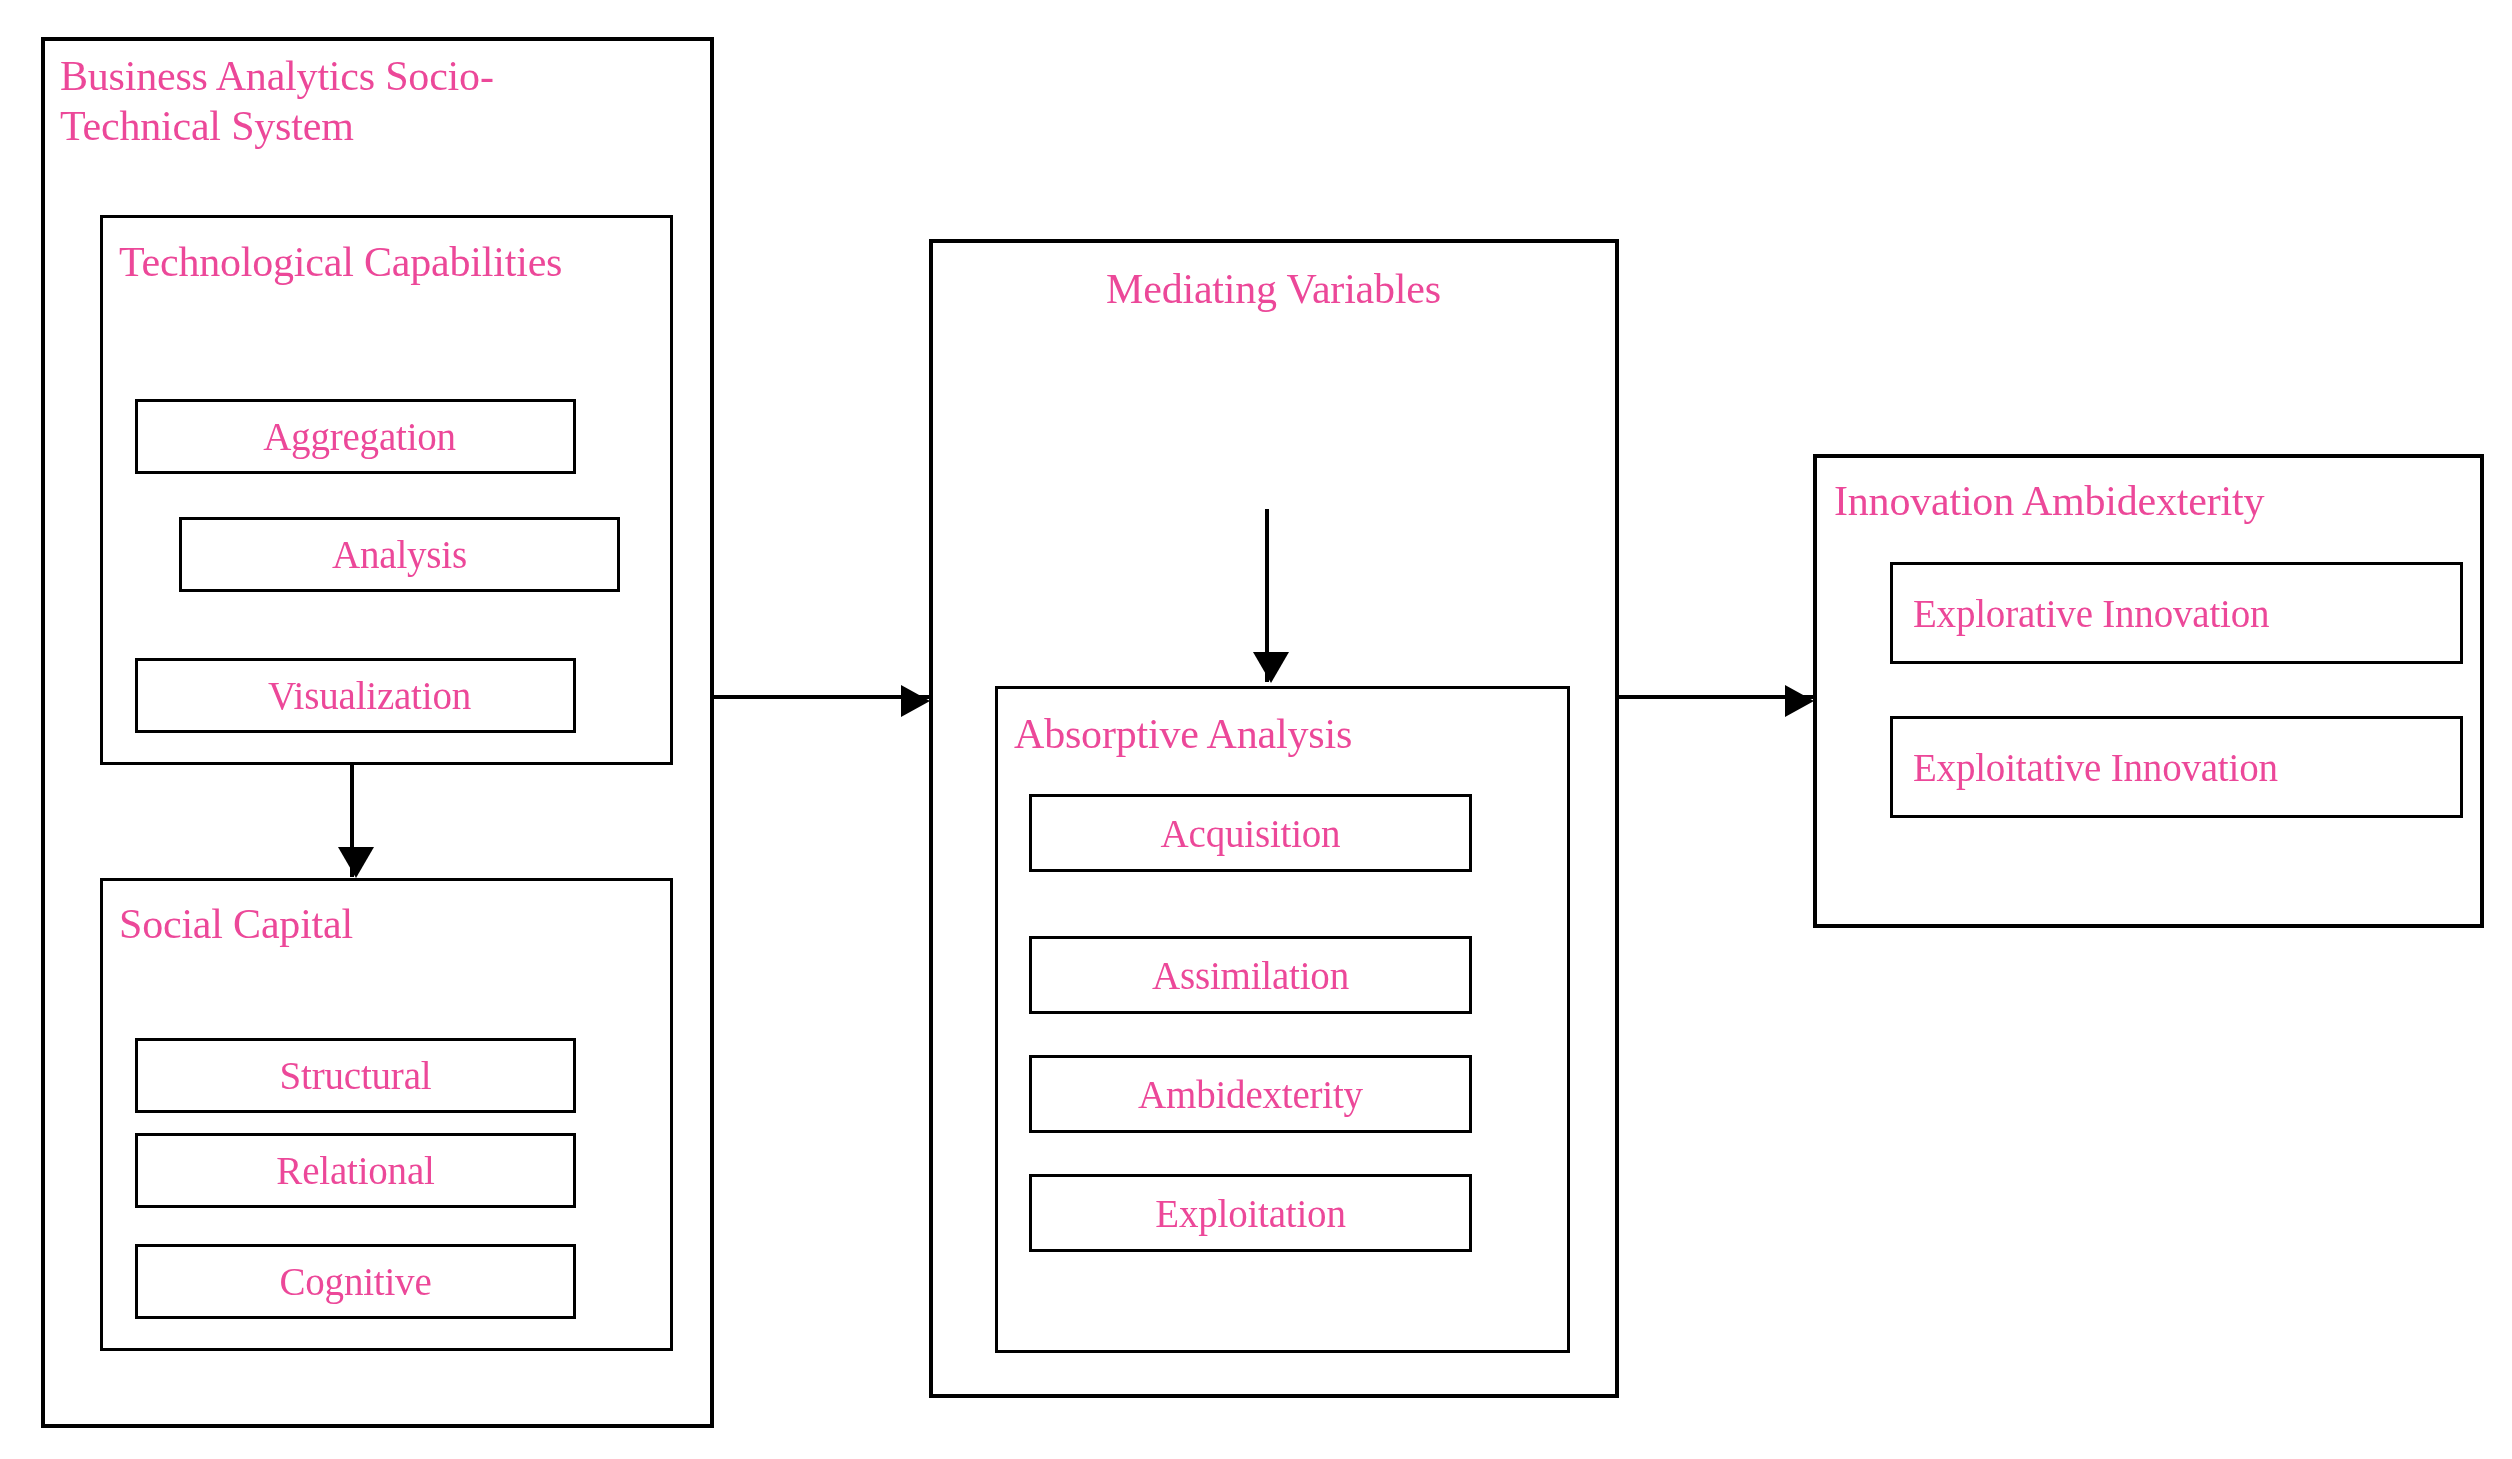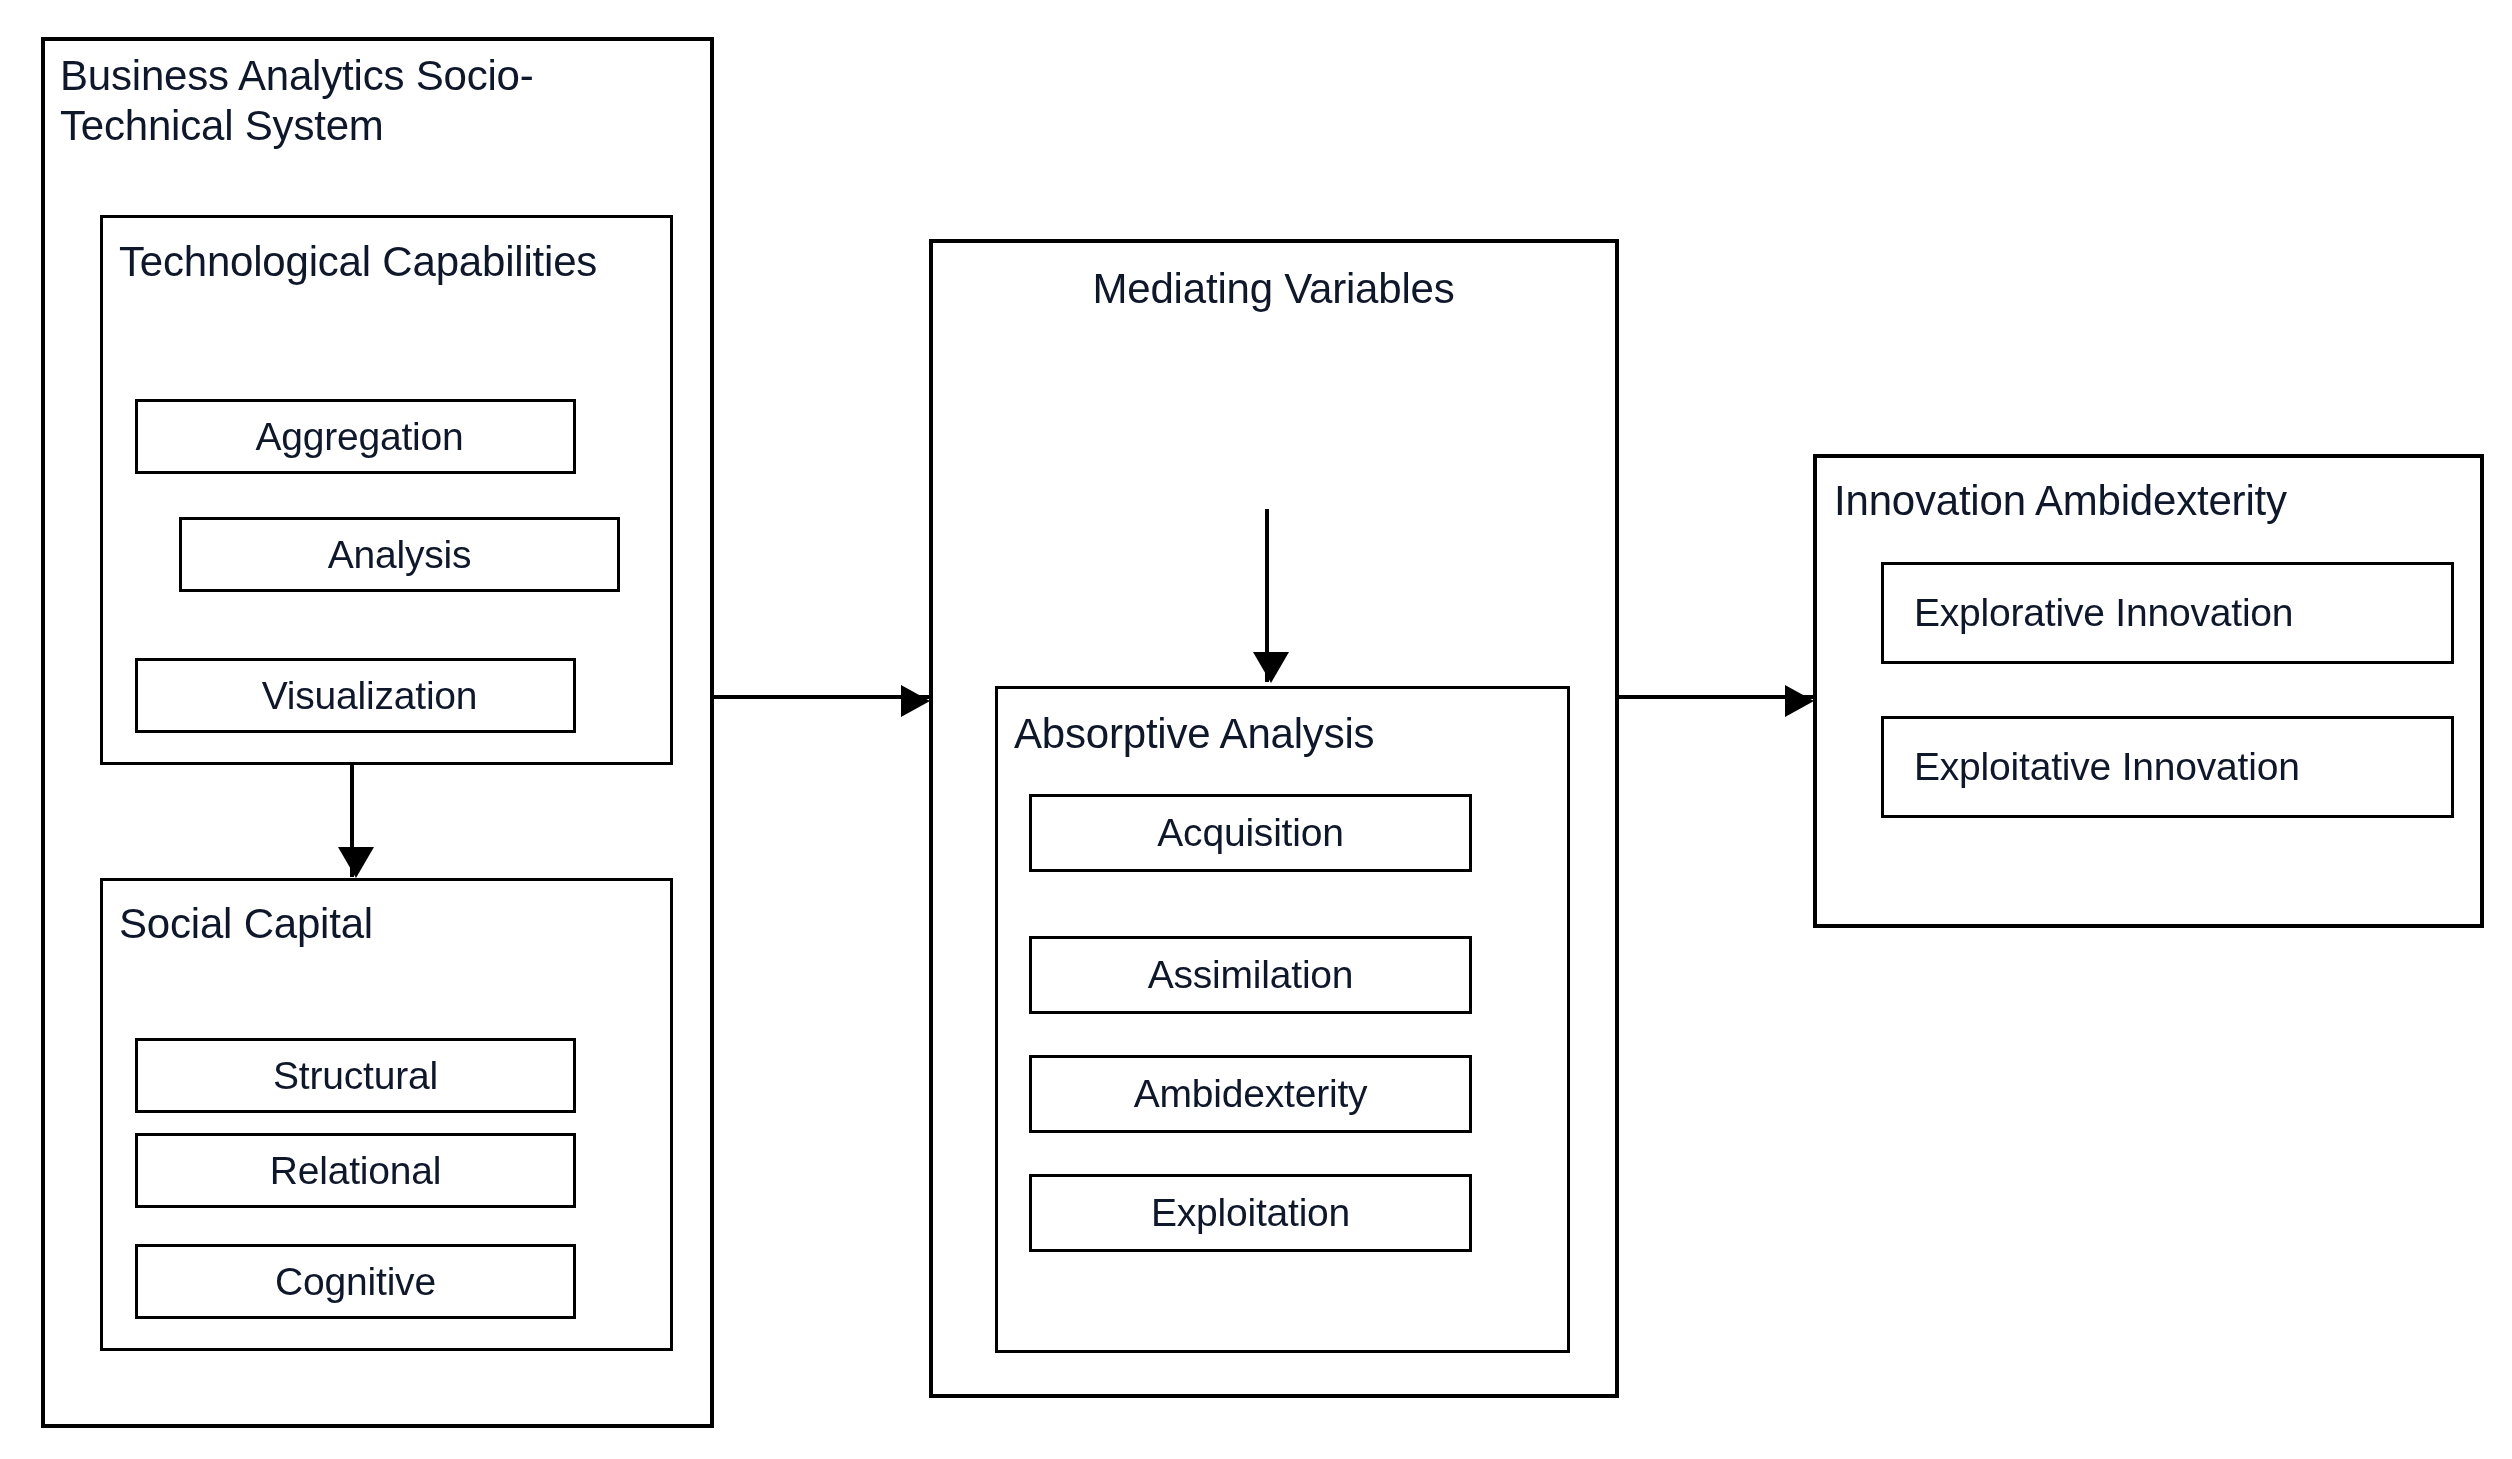--- a/index.html
+++ b/index.html
@@ -5,22 +5,22 @@
   html, body {
     margin: 0;
     padding: 0;
     background: #ffffff;
   }
   #canvas {
     position: relative;
     width: 2512px;
     height: 1460px;
     background: #ffffff;
-    font-family: Liberation Sans, sans-serif;
-    color: #0f172a;
+    font-family: Liberation Serif, serif;
+    color: #ec4899;
     overflow: hidden;
   }
 
   
   .box {
     position: absolute;
     box-sizing: border-box;
     border: 4.3px solid #000000;
     background: #ffffff;
   }
@@ -50,21 +50,22 @@
     border: 3.4px solid #000000;
     background: #ffffff;
     display: flex;
     align-items: center;
     justify-content: center;
     font-size: 39px;
     letter-spacing: -0.2px;
   }
   .item.left {
     justify-content: flex-start;
-    padding-left: 30px;
+    padding-left: 20px;
+    margin-left: 9px;
   }
 
   
   .arrow-h {
     position: absolute;
     height: 0;
     border-top: 4.3px solid #000000;
   }
   .arrow-h .head {
     position: absolute;

